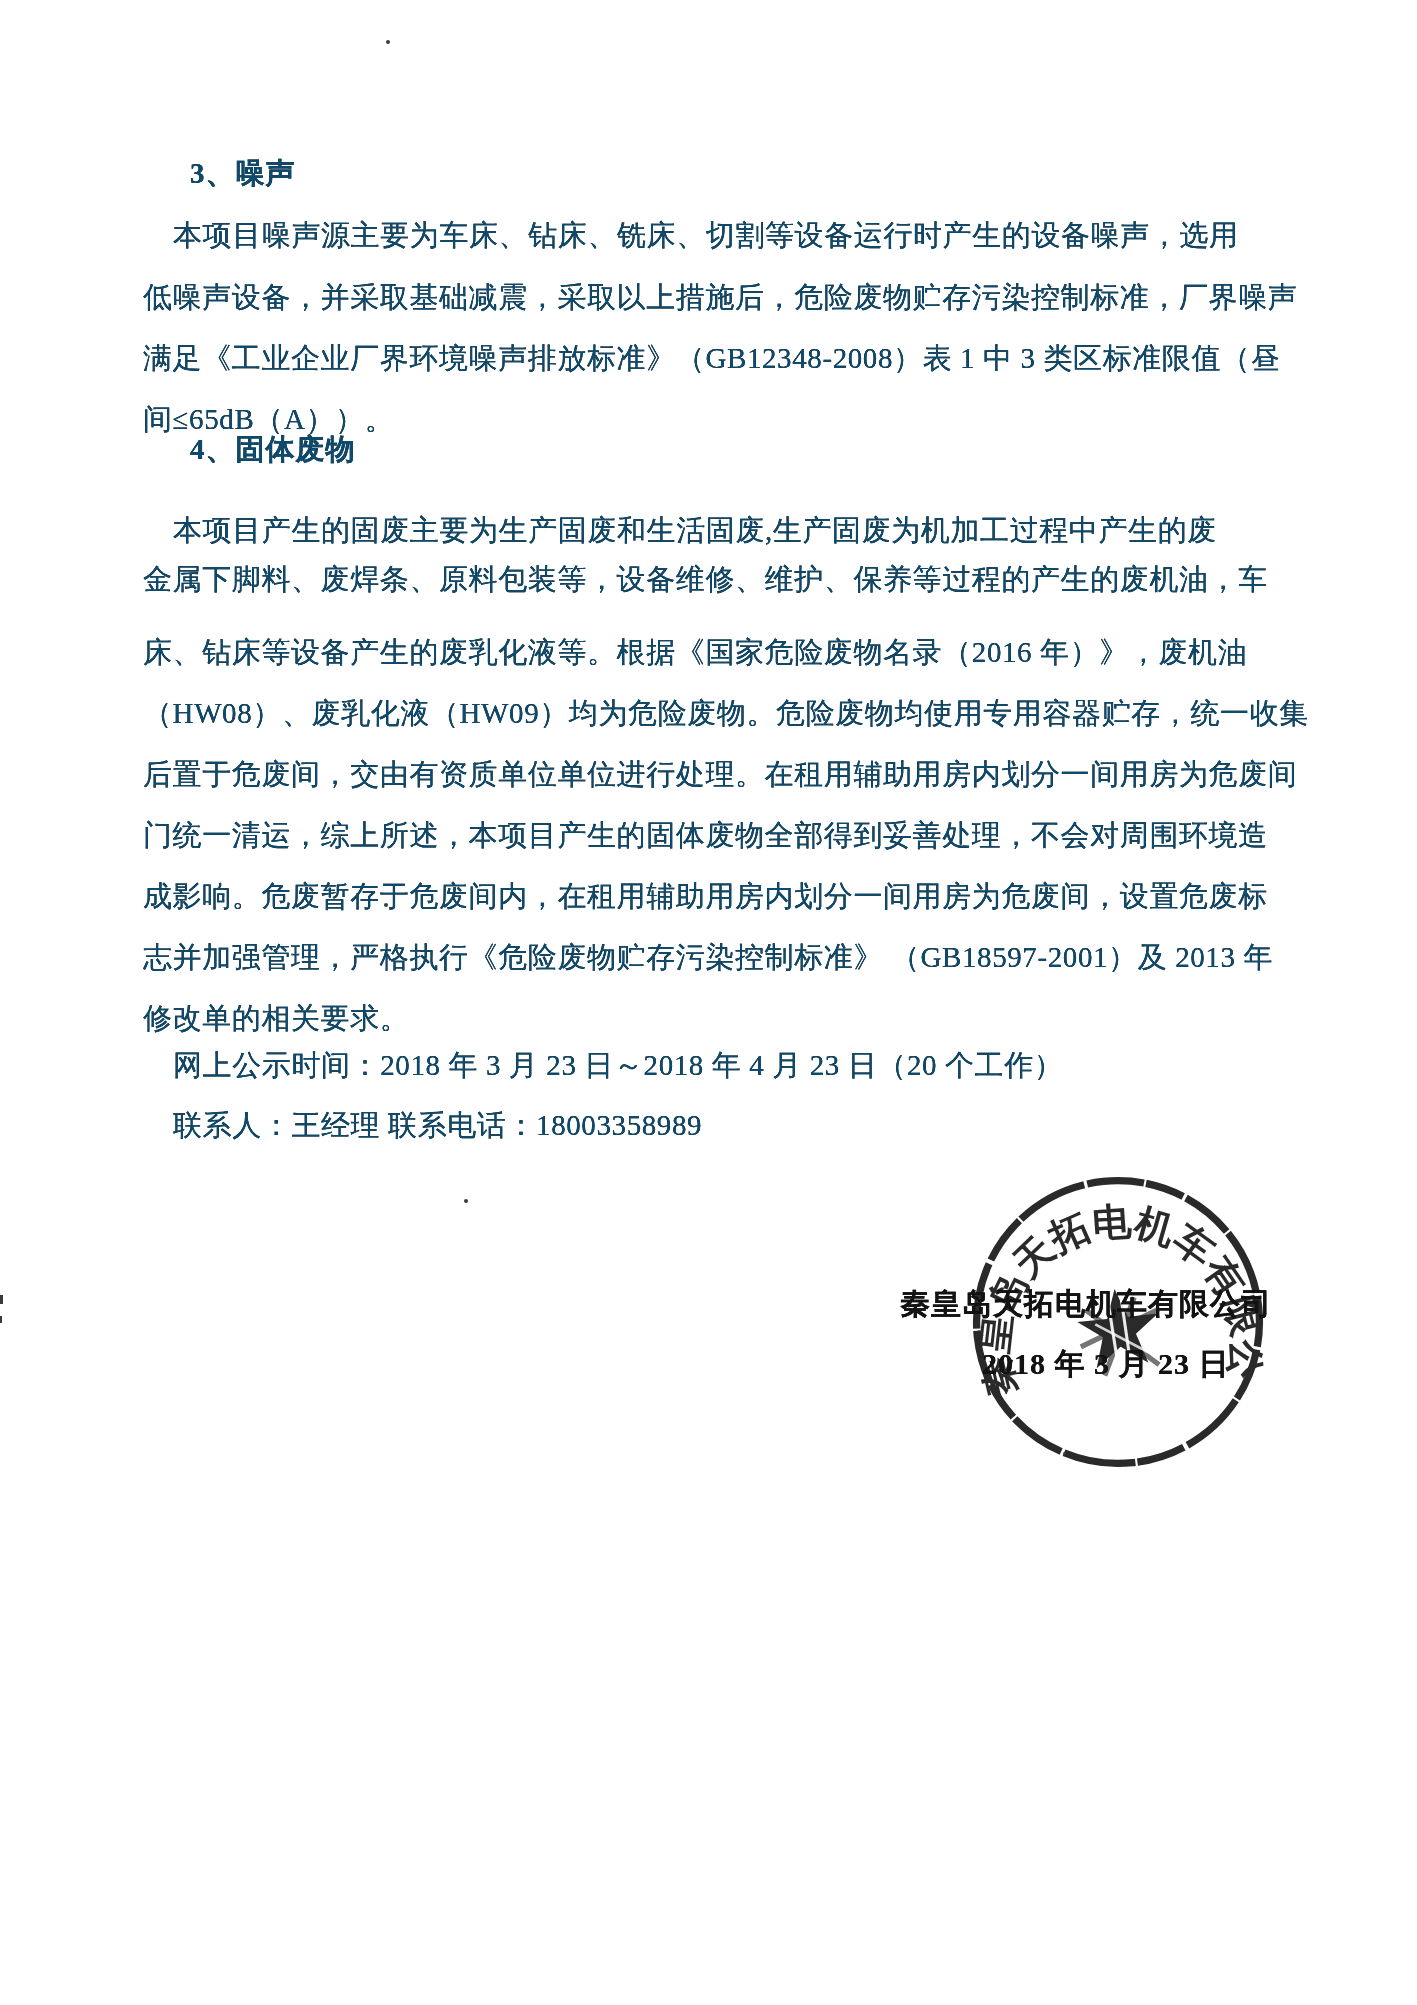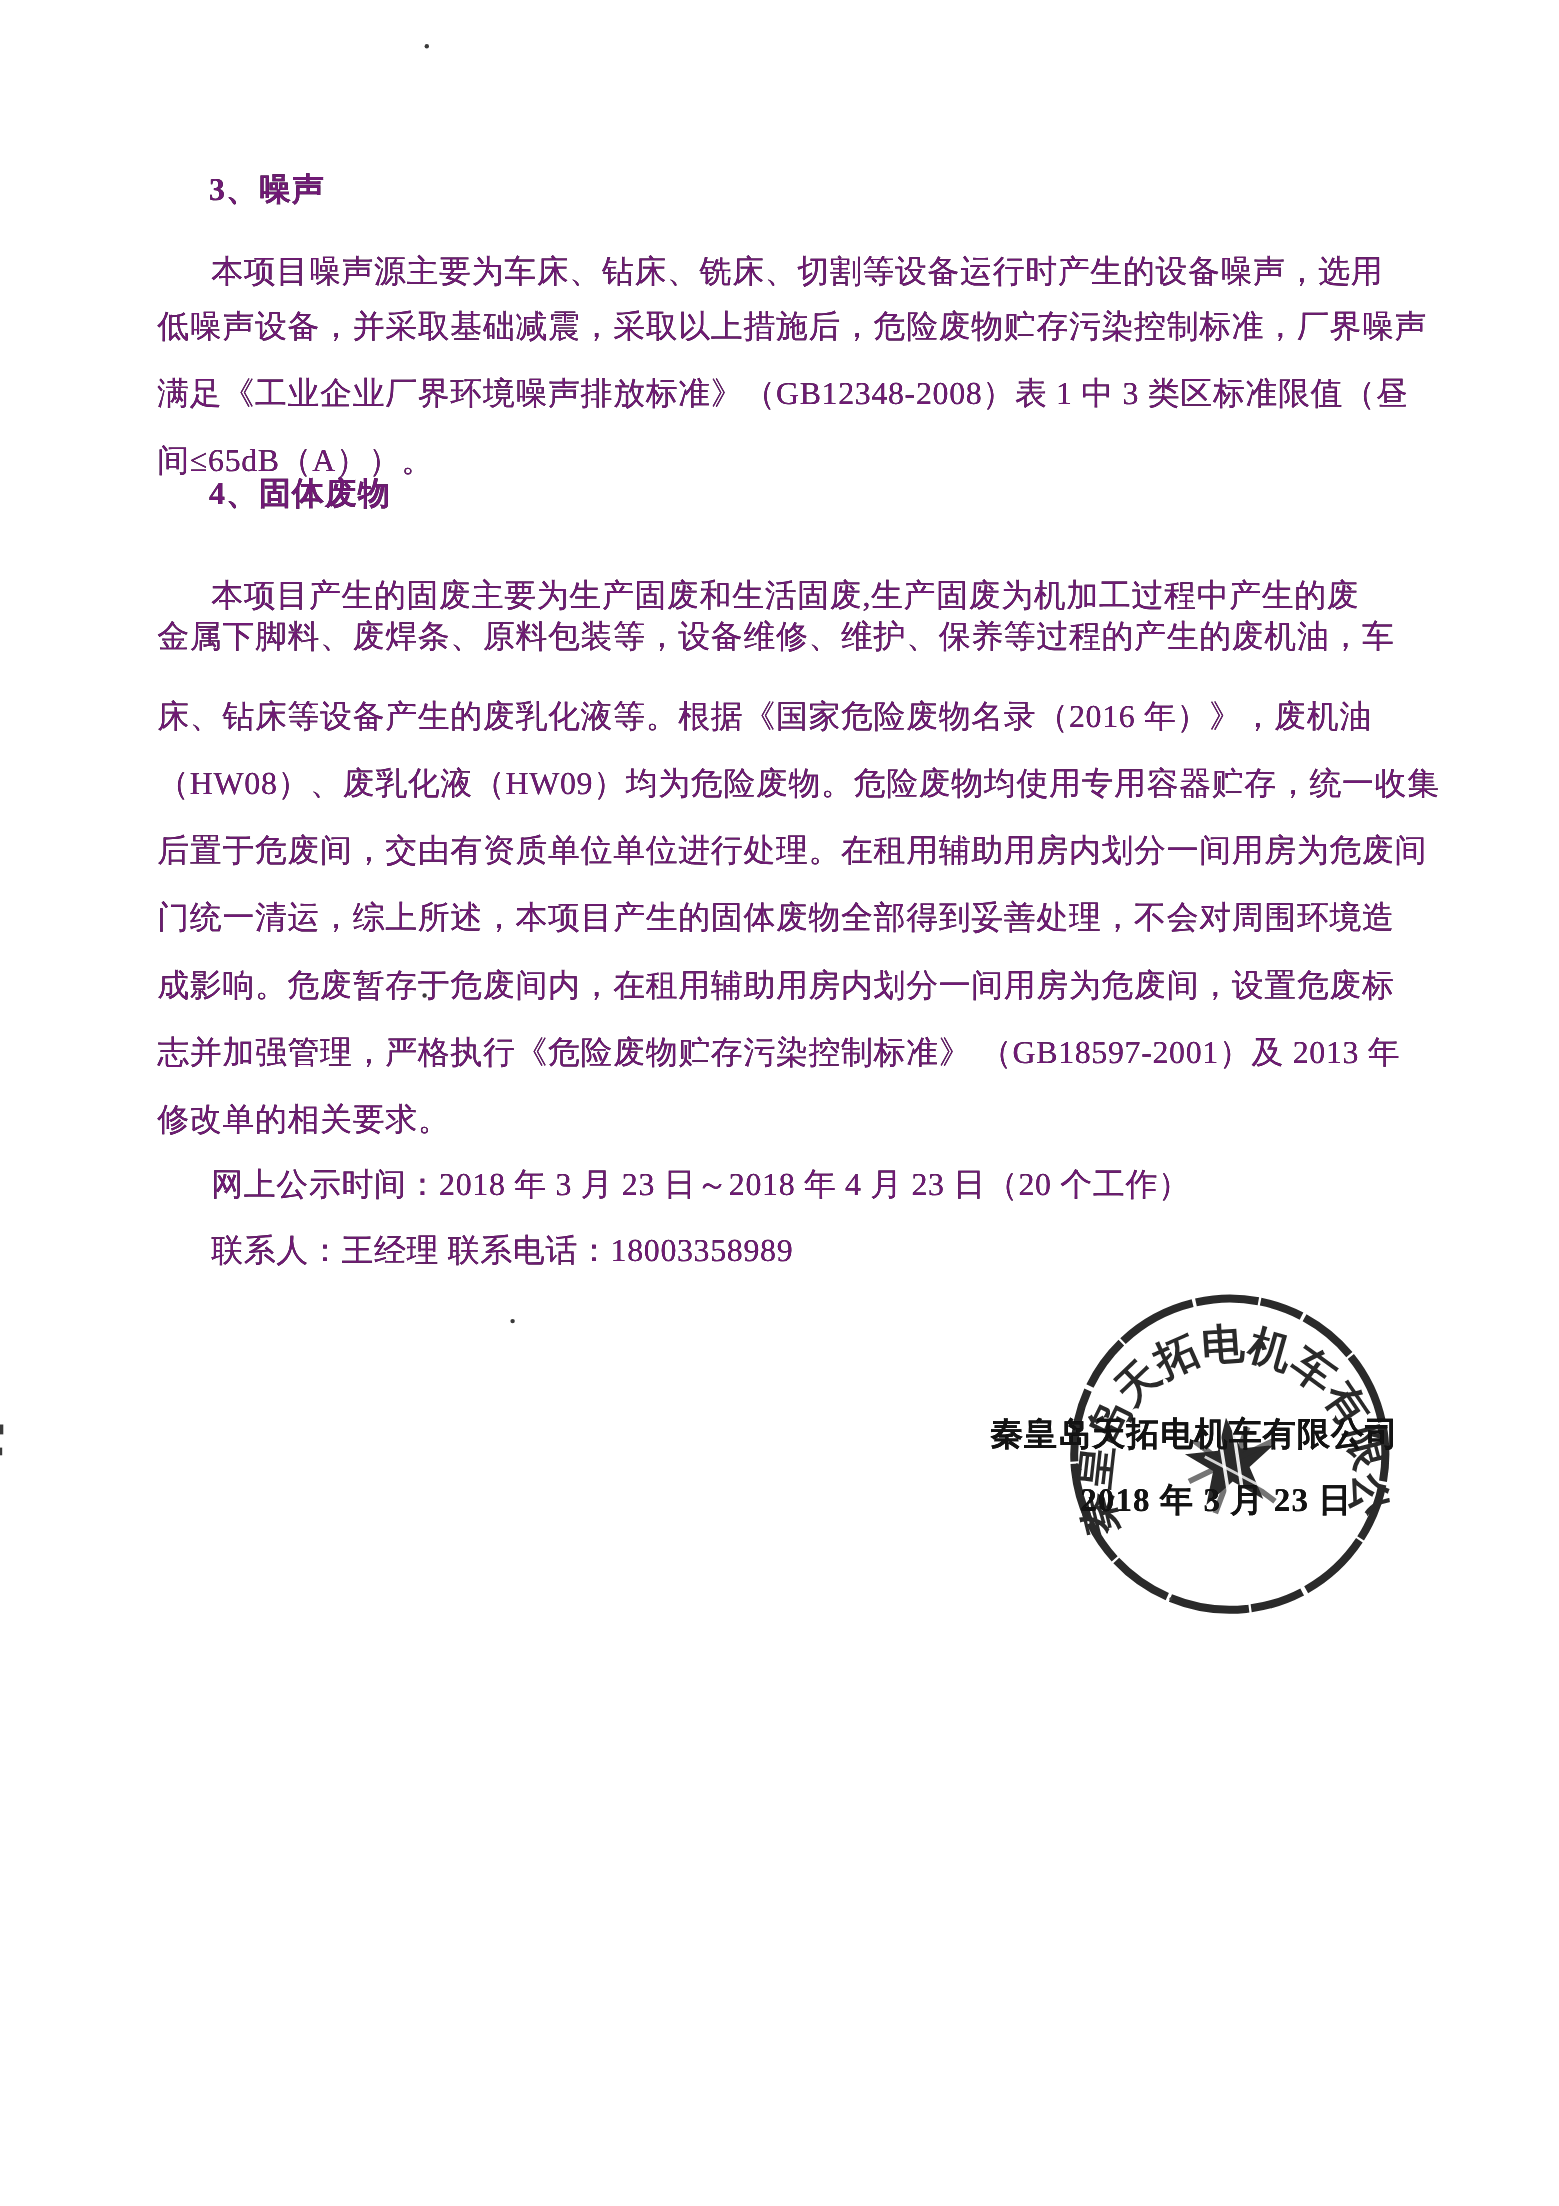--- a/index.html
+++ b/index.html
@@ -12,26 +12,26 @@
     color:#131313;
   }
   .tline{
     position:absolute;
     left:143px;
     width:1145px;
     font-size:29px;
     line-height:34px;
     letter-spacing:0.6px;
     white-space:nowrap;
-    color:#701a75;
+    color:#0c4a6e;
     
     text-shadow:0 0 0.4px #000;
   }
   .tline.head{font-weight:bold;left:190px;letter-spacing:1px;}
-  .tline.first{left:192px;margin-top:12px;}
+  .tline.first{left:173px;}
   .seal{
     position:absolute;left:962px;top:1166px;width:312px;height:312px;
     transform:rotate(-6deg);
     opacity:0.92;
   }
   .seal-overlay-text{
     position:absolute;
     font-size:30px;
     letter-spacing:1px;
     white-space:nowrap;

